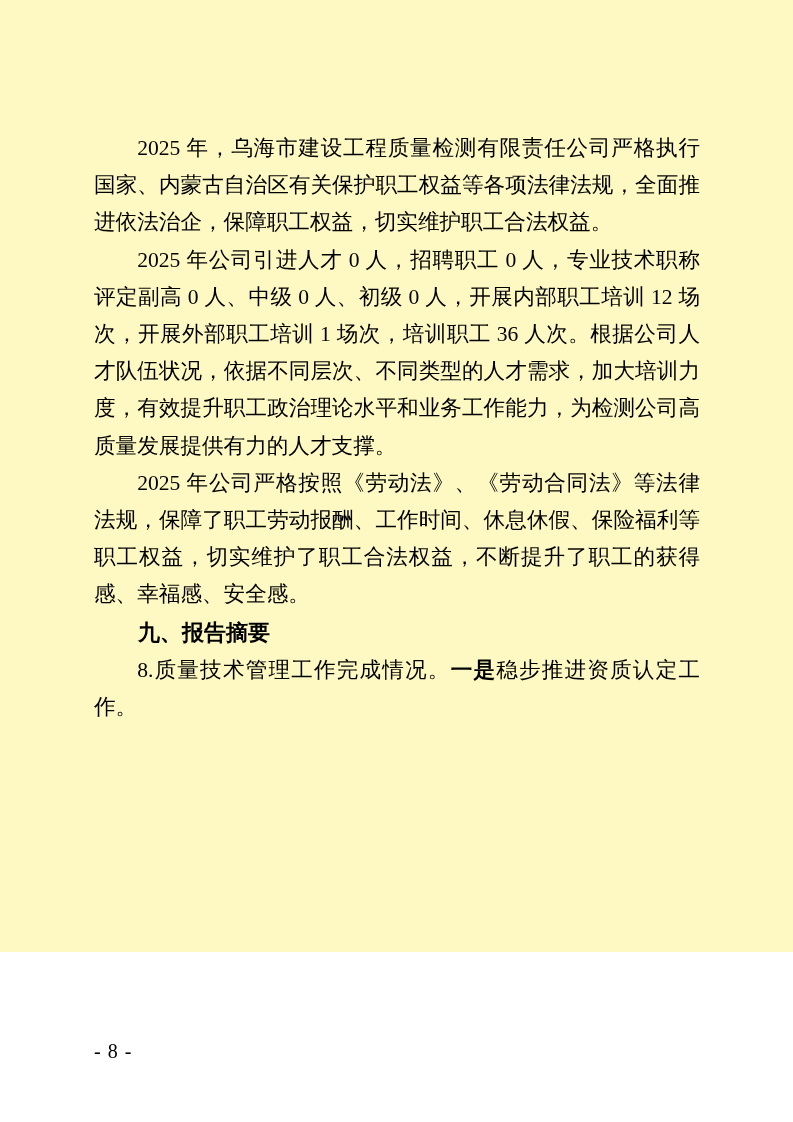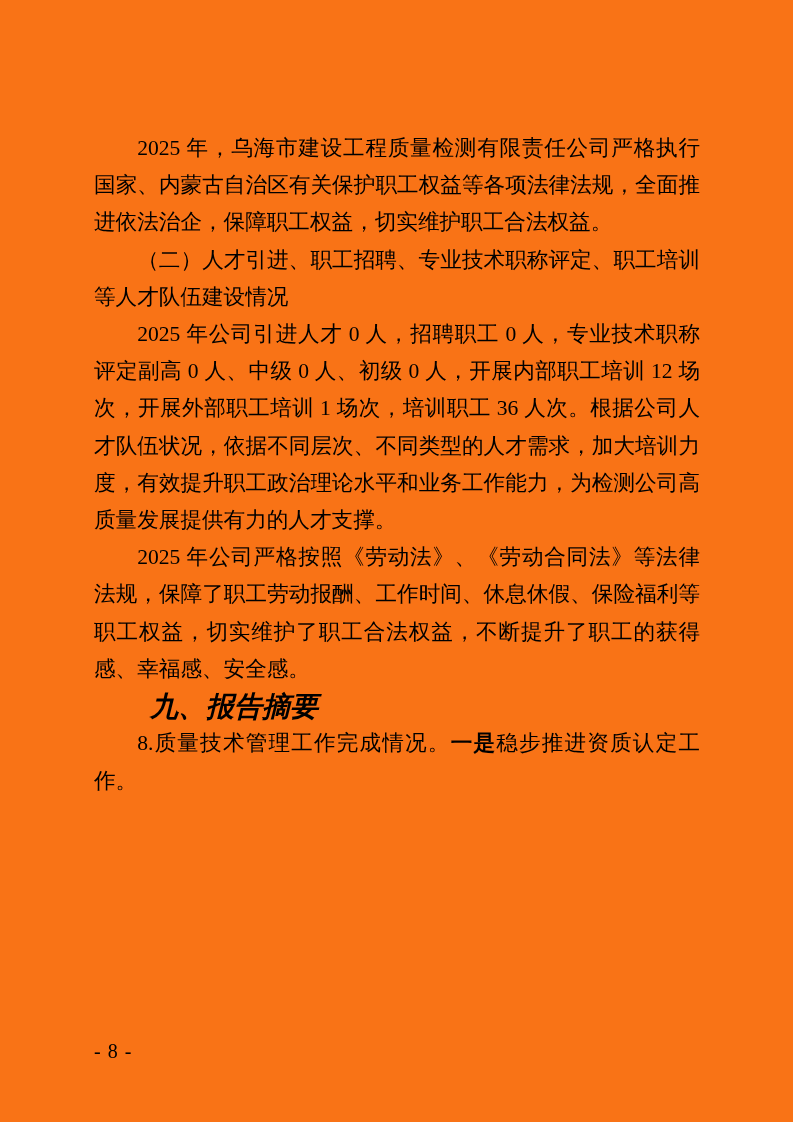--- a/index.html
+++ b/index.html
@@ -7,22 +7,22 @@
   body {
     width: 793px;
     height: 1122px;
     position: relative;
     overflow: hidden;
   }
   .page {
     position: absolute;
     left: 0; top: 0;
     width: 793px;
-    height: 1122px;
-    background: #f97316;
+    height: 952px;
+    background: #fef9c3;
   }
   .content {
     position: absolute;
     left: 94px;
     top: 130px;
     width: 606px;
   }
   .doc-text {
     font-family: "Liberation Serif", "DejaVu Serif", serif;
     font-size: 21.6px;
@@ -35,45 +35,43 @@
     margin: 0;
   }
   
   .content p.sub {
     font-family: "Liberation Serif", "DejaVu Serif", serif;
   }
   
   .content p.hb {
     font-family: "Liberation Sans", "DejaVu Sans", sans-serif;
     font-weight: 700;
-    font-size: 28px;
-    font-style: italic;
+    font-size: 22px;
   }
   
   .run-bold {
-    font-family: Liberation Mono, monospace;
+    font-family: Liberation Sans, sans-serif;
     font-weight: 700;
     font-style: normal;
   }
   .pagenum {
     position: absolute;
     left: 94px;
     top: 1040px;
     font-family: "Liberation Serif", "DejaVu Serif", serif;
     font-size: 20px;
     color: #000000;
     letter-spacing: 1px;
   }
 </style>
 </head>
 <body>
 
 <div class="page">
   <div class="content doc-text">
     <p>2025 年，乌海市建设工程质量检测有限责任公司严格执行国家、内蒙古自治区有关保护职工权益等各项法律法规，全面推进依法治企，保障职工权益，切实维护职工合法权益。</p>
-    <p class="sub">（二）人才引进、职工招聘、专业技术职称评定、职工培训等人才队伍建设情况</p>
     <p>2025 年公司引进人才 0 人，招聘职工 0 人，专业技术职称评定副高 0 人、中级 0 人、初级 0 人，开展内部职工培训 12 场次，开展外部职工培训 1 场次，培训职工 36 人次。根据公司人才队伍状况，依据不同层次、不同类型的人才需求，加大培训力度，有效提升职工政治理论水平和业务工作能力，为检测公司高质量发展提供有力的人才支撑。</p>
     <p>2025 年公司严格按照《劳动法》、《劳动合同法》等法律法规，保障了职工劳动报酬、工作时间、休息休假、保险福利等职工权益，切实维护了职工合法权益，不断提升了职工的获得感、幸福感、安全感。</p>
     <p class="hb">九、报告摘要</p>
     <p><span>8.质量技术管理工作完成情况。</span><span class="run-bold">一是</span><span>稳步推进资质认定工作。</span></p>
   </div>
   <div class="pagenum">- 8 -</div>
 </div>
 
 </body></html>

